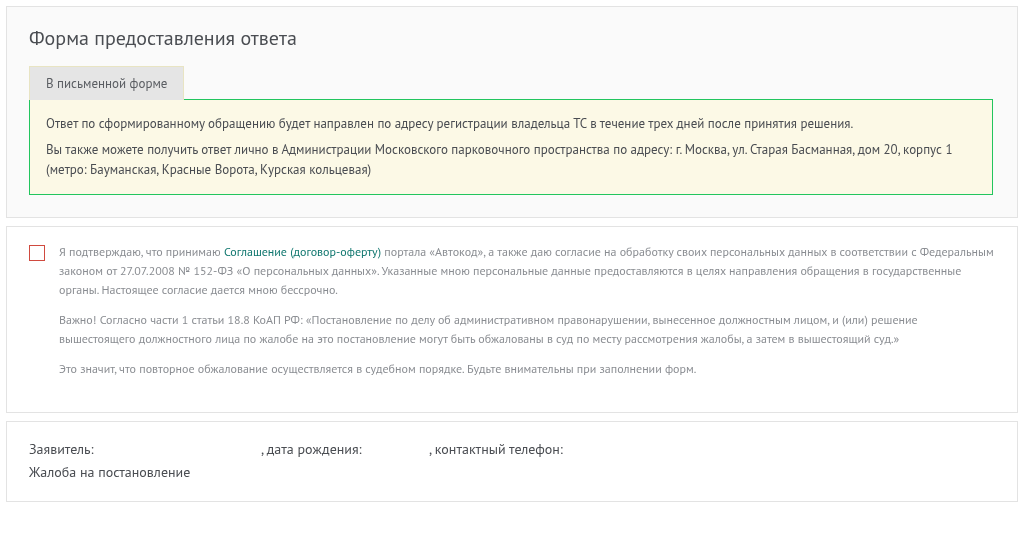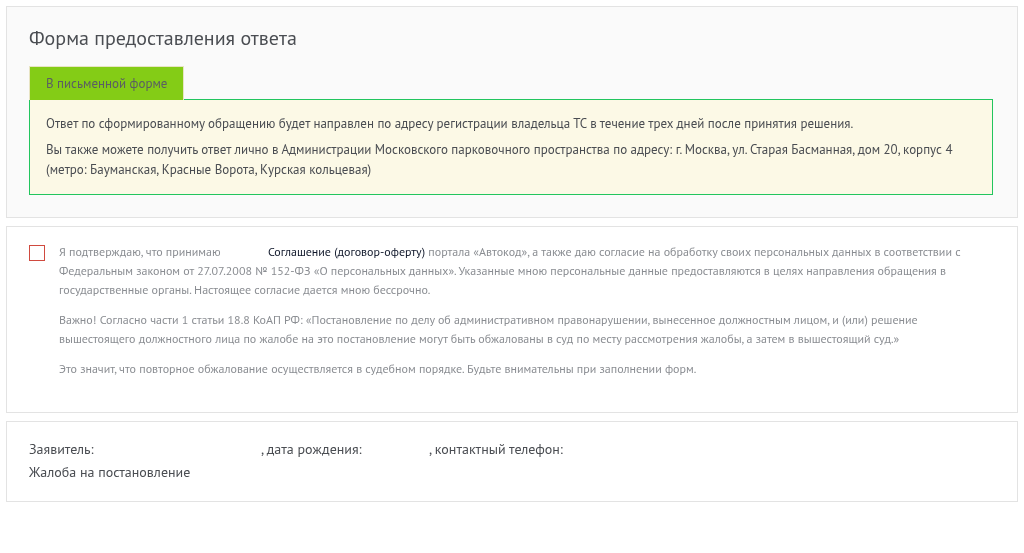--- a/index.html
+++ b/index.html
@@ -24,21 +24,21 @@
   }
   h2.form-title {
     font-size: 20px;
     font-weight: 400;
     color: #4a4d52;
     margin-bottom: 14px;
   }
   .tab-wrap { position: relative; }
   .tab {
     display: inline-block;
-    background: #84cc16;
+    background: #e5e5e5;
     border: 1px solid #e8e4c3;
     border-bottom: none;
     padding: 8px 16px;
     font-size: 13px;
     color: #5b5e63;
     position: relative;
     z-index: 2;
     top: 1px;
   }
   .notice {
@@ -59,41 +59,41 @@
     background: #fff;
     flex: 0 0 16px;
     margin-top: 2px;
     cursor: pointer;
   }
   .agree-text {
     color: #8a8d92;
     font-size: 12px;
     line-height: 1.55;
   }
-  .agree-text a { color: #0f172a; text-decoration: none; margin-left: 44px; }
+  .agree-text a { color: #0f766e; text-decoration: none; }
   .agree-text p { margin-bottom: 12px; }
   .agree-text p:last-child { margin-bottom: 17px; }
 
   .summary {
     font-size: 14px;
     color: #4a4d52;
     line-height: 1.6;
   }
   .summary .row { margin-bottom: 1px; }
 </style>
 </head>
 <body>
 
 <div class="panel">
   <h2 class="form-title">Форма предоставления ответа</h2>
   <div class="tab-wrap">
     <div class="tab">В письменной форме</div>
     <div class="notice">
       <p>Ответ по сформированному обращению будет направлен по адресу регистрации владельца ТС в течение трех дней после принятия решения.</p>
-      <p>Вы также можете получить ответ лично в Администрации Московского парковочного пространства по адресу: г. Москва, ул. Старая Басманная, дом 20, корпус 4 (метро: Бауманская, Красные Ворота, Курская кольцевая)</p>
+      <p>Вы также можете получить ответ лично в Администрации Московского парковочного пространства по адресу: г. Москва, ул. Старая Басманная, дом 20, корпус 1 (метро: Бауманская, Красные Ворота, Курская кольцевая)</p>
     </div>
   </div>
 </div>
 
 <div class="panel-white">
   <div class="agree-row">
     <div class="req-box"></div>
     <div class="agree-text">
       <p>
         <span>Я подтверждаю, что принимаю </span><a href="#">Соглашение (договор-оферту)</a><span> портала «Автокод», а также даю согласие на обработку своих персональных данных в соответствии с Федеральным законом от 27.07.2008 № 152-ФЗ «О персональных данных». Указанные мною персональные данные предоставляются в целях направления обращения в государственные органы. Настоящее согласие дается мною бессрочно.</span>

